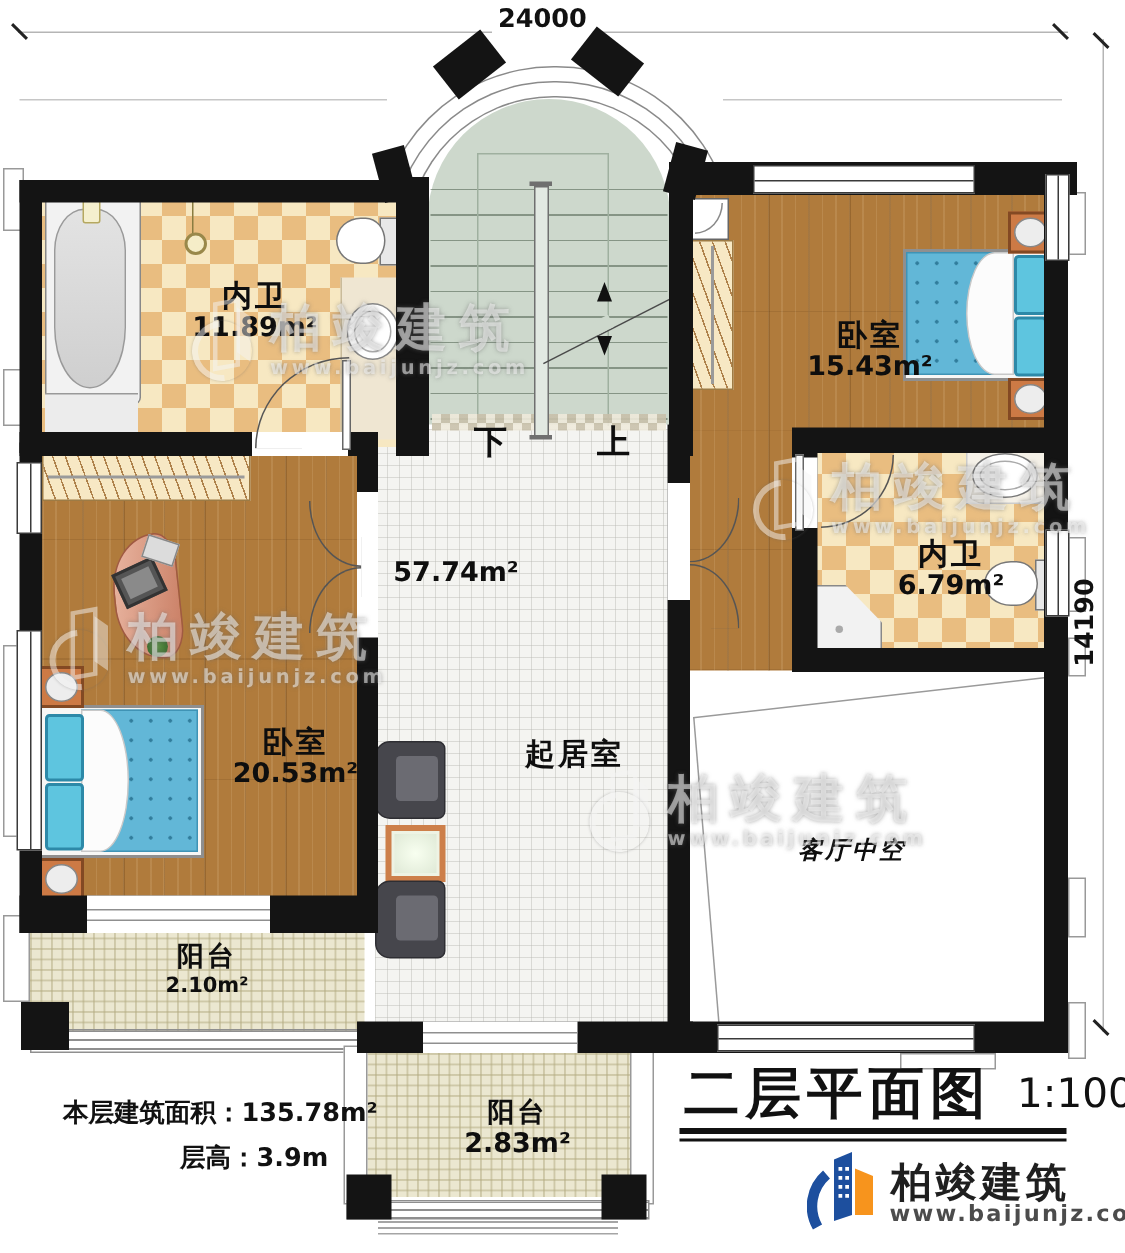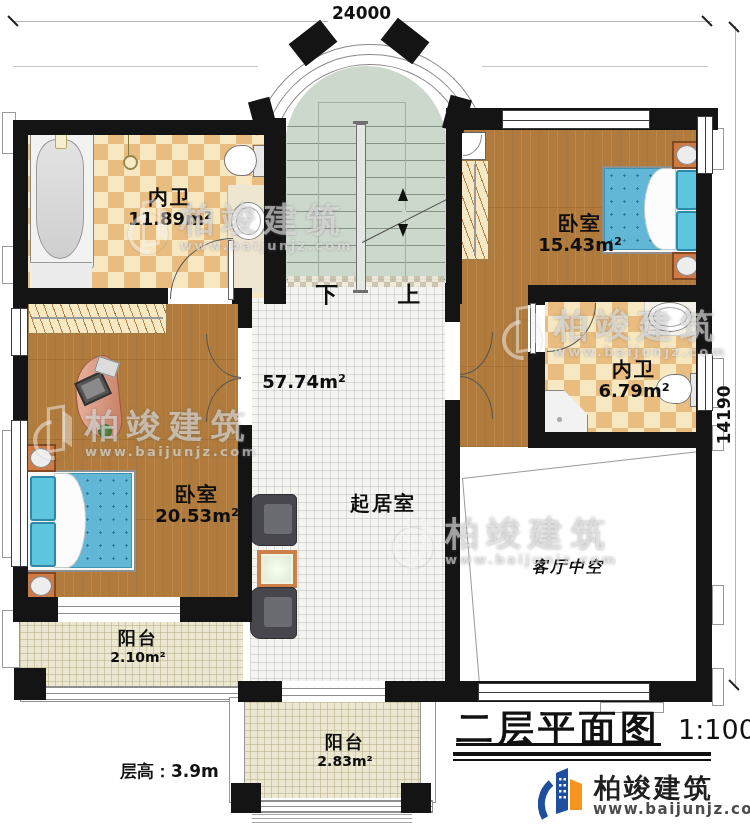--- a/index.html
+++ b/index.html
@@ -271,21 +271,21 @@
   </div>
   <div class="rlabel" style="left:568px;top:558px;">
     <div class="rname" style="font-size:16px;font-style:italic;">客厅中空</div>
   </div>
   <div class="rlabel" style="left:138px;top:628px;">
     <div class="rname" style="font-size:18px;">阳台</div>
     <div class="rarea" style="font-size:14px;">2.10m²</div>
   </div>
   <div class="rlabel" style="left:345px;top:732px;">
     <div class="rname" style="font-size:18px;">阳台</div>
-    <div class="rarea" style="font-size:14px;">2.83m²</div>
+    <div class="rarea" style="font-size:18px;">2.83m²</div>
   </div>
 
   <div class="wm" style="left:128px;top:200px;">
     <div class="wm-logo">
         <div class="wm-swoosh"></div>
         <div class="wm-b1"></div>
         <div class="wm-b2"></div>
       </div>
     <div class="wm-text">
         <div class="wm-name">柏竣建筑</div>
@@ -319,25 +319,28 @@
         <div class="wm-swoosh"></div>
         <div class="wm-b1"></div>
         <div class="wm-b2"></div>
       </div>
     <div class="wm-text">
         <div class="wm-name">柏竣建筑</div>
     <div class="wm-url">www.baijunjz.com</div>
       </div>
   </div>
 
+  <div class="infoTxt" style="left:42px;top:730px;">
+    <span>本层建筑面积：</span><span>135.78m²</span>
+  </div>
   <div class="infoTxt" style="left:120px;top:760px;">
     <span>层高：</span><span>3.9m</span>
   </div>
 
-  <div class="titleTxt" style="left:456px;top:704px;font-size:37px;letter-spacing:4px;text-decoration:underline;">二层平面图</div>
+  <div class="titleTxt" style="left:456px;top:704px;font-size:37px;letter-spacing:4px;">二层平面图</div>
   <div class="titleTxt" style="left:642px;top:714px;font-size:27px;font-weight:normal;margin-left:36px;">1:100</div>
   <div class="abs" style="left:453px;top:752px;width:258px;height:4px;background:#111;z-index:80;"></div>
   <div class="abs" style="left:453px;top:759px;width:258px;height:2px;background:#111;z-index:80;"></div>
 
   <div class="abs" style="left:538px;top:766px;width:52px;height:54px;z-index:80;">
     <svg width="52" height="54" viewBox="0 0 52 54">
       <path d="M7 52 A28 28 0 0 1 13 17" stroke="#1d4f9e" stroke-width="7" fill="none"></path>
       <path d="M18 7 L30 2 L30 44 L18 48 Z" fill="#1d4f9e"></path>
       <path d="M32 13 L44 18 L44 44 L32 44 Z" fill="#f7941d"></path>
       <g fill="#fff">

